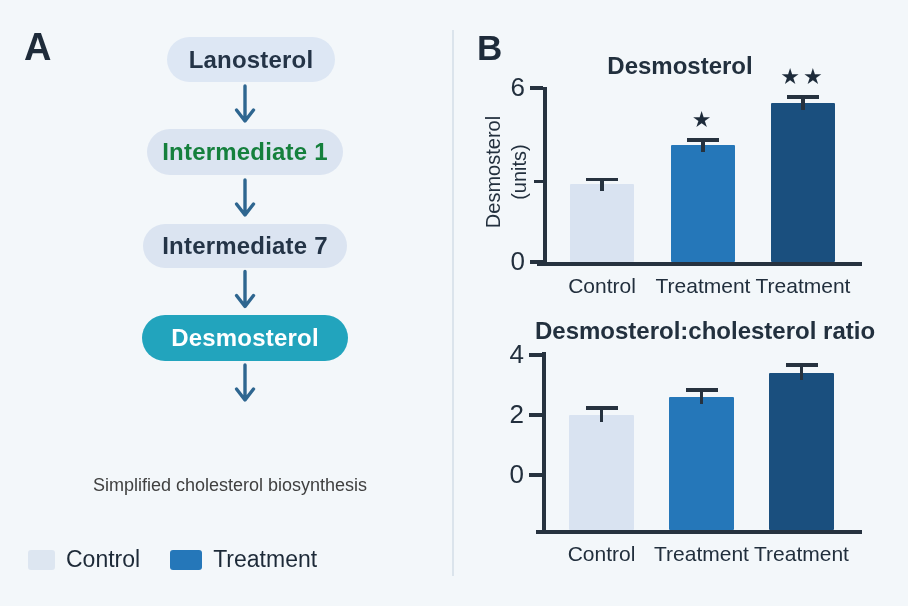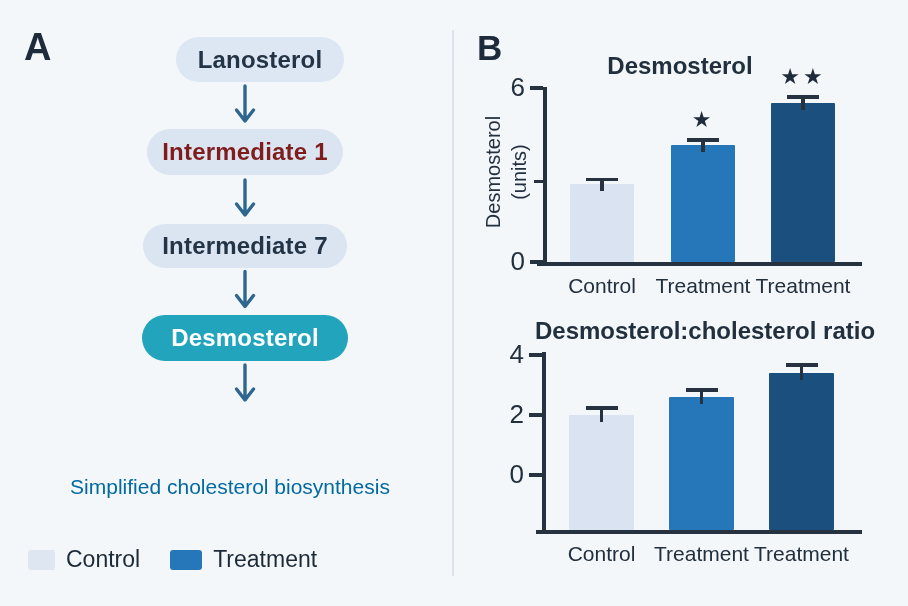--- a/index.html
+++ b/index.html
@@ -3,21 +3,21 @@
 <meta charset="utf-8">
 <style>
   html,body{margin:0;padding:0;background:#f3f7fa;}
   .stage{position:relative;width:908px;height:606px;background:#f3f7fa;
          font-family:"Liberation Sans",sans-serif;overflow:hidden;}
   .abs{position:absolute;}
   .panel-label{position:absolute;font-weight:700;color:#1e2b3a;}
   .pill{position:absolute;display:flex;align-items:center;justify-content:center;
         border-radius:24px;font-weight:700;font-size:24px;letter-spacing:.2px;}
   .arrow{position:absolute;}
-  .caption{position:absolute;font-size:21px;color:#0369a1;text-align:center;line-height:1.38;}
+  .caption{position:absolute;font-size:18px;color:#404040;text-align:center;line-height:1.38;}
   .legend{position:absolute;display:flex;gap:30px;align-items:center;}
   .legend-item{display:flex;align-items:center;gap:11px;font-size:23px;color:#1d2a38;}
   .sw{width:27px;height:20px;border-radius:3px;}
   .divider{position:absolute;background:#dbe4ec;}
   .chart-title{position:absolute;font-size:24px;font-weight:600;color:#22303e;text-align:center;}
   .ylabel-rot{position:absolute;font-size:20px;font-weight:500;color:#23303e;text-align:center;
               line-height:1.3;transform:rotate(-90deg);}
   .axis{position:absolute;background:#26323f;}
   .err{position:absolute;background:#26323f;}
   .bar{position:absolute;border-radius:1px;}
@@ -25,27 +25,27 @@
   .xcat{position:absolute;font-size:21px;color:#222f3d;text-align:center;}
   .stars{position:absolute;font-size:22px;color:#1d2b3a;text-align:center;letter-spacing:3px;}
 </style>
 </head>
 <body>
 
 <div class="stage">
 
   <div class="panel-label" style="left:24px;top:26px;font-size:38px;">A</div>
 
-  <div class="pill" style="left: 176px; top: 37px; width: 168px; height: 45px; background: rgb(221, 231, 244); color: rgb(36, 52, 71);">Lanosterol</div>
+  <div class="pill" style="left: 167px; top: 37px; width: 168px; height: 45px; background: rgb(221, 231, 244); color: rgb(36, 52, 71);">Lanosterol</div>
 
   <svg class="arrow" style="left:233px;top:84px;" width="24" height="43" viewBox="0 0 24 43">
     <path d="M12 2 V33 M3.5 26 L12 37 L20.5 26" fill="none" stroke="#2e6690" stroke-width="3.4" stroke-linecap="round" stroke-linejoin="round"></path>
   </svg>
 
-  <div class="pill" style="left: 147px; top: 129px; width: 196px; height: 46px; background: rgb(219, 228, 241); color: #7f1d1d;">Intermediate 1</div>
+  <div class="pill" style="left: 147px; top: 129px; width: 196px; height: 46px; background: rgb(219, 228, 241); color: #15803d;">Intermediate 1</div>
 
   <svg class="arrow" style="left:233px;top:177px;" width="24" height="45" viewBox="0 0 24 43">
     <path d="M12 2 V33 M3.5 26 L12 37 L20.5 26" fill="none" stroke="#2e6690" stroke-width="3.4" stroke-linecap="round" stroke-linejoin="round"></path>
   </svg>
 
   <div class="pill" style="left: 143px; top: 224px; width: 204px; height: 44px; background: rgb(219, 228, 241); color: rgb(36, 52, 71);">Intermediate 7</div>
 
   <svg class="arrow" style="left:233px;top:269px;" width="24" height="44" viewBox="0 0 24 43">
     <path d="M12 2 V33 M3.5 26 L12 37 L20.5 26" fill="none" stroke="#2e6690" stroke-width="3.4" stroke-linecap="round" stroke-linejoin="round"></path>
   </svg>

